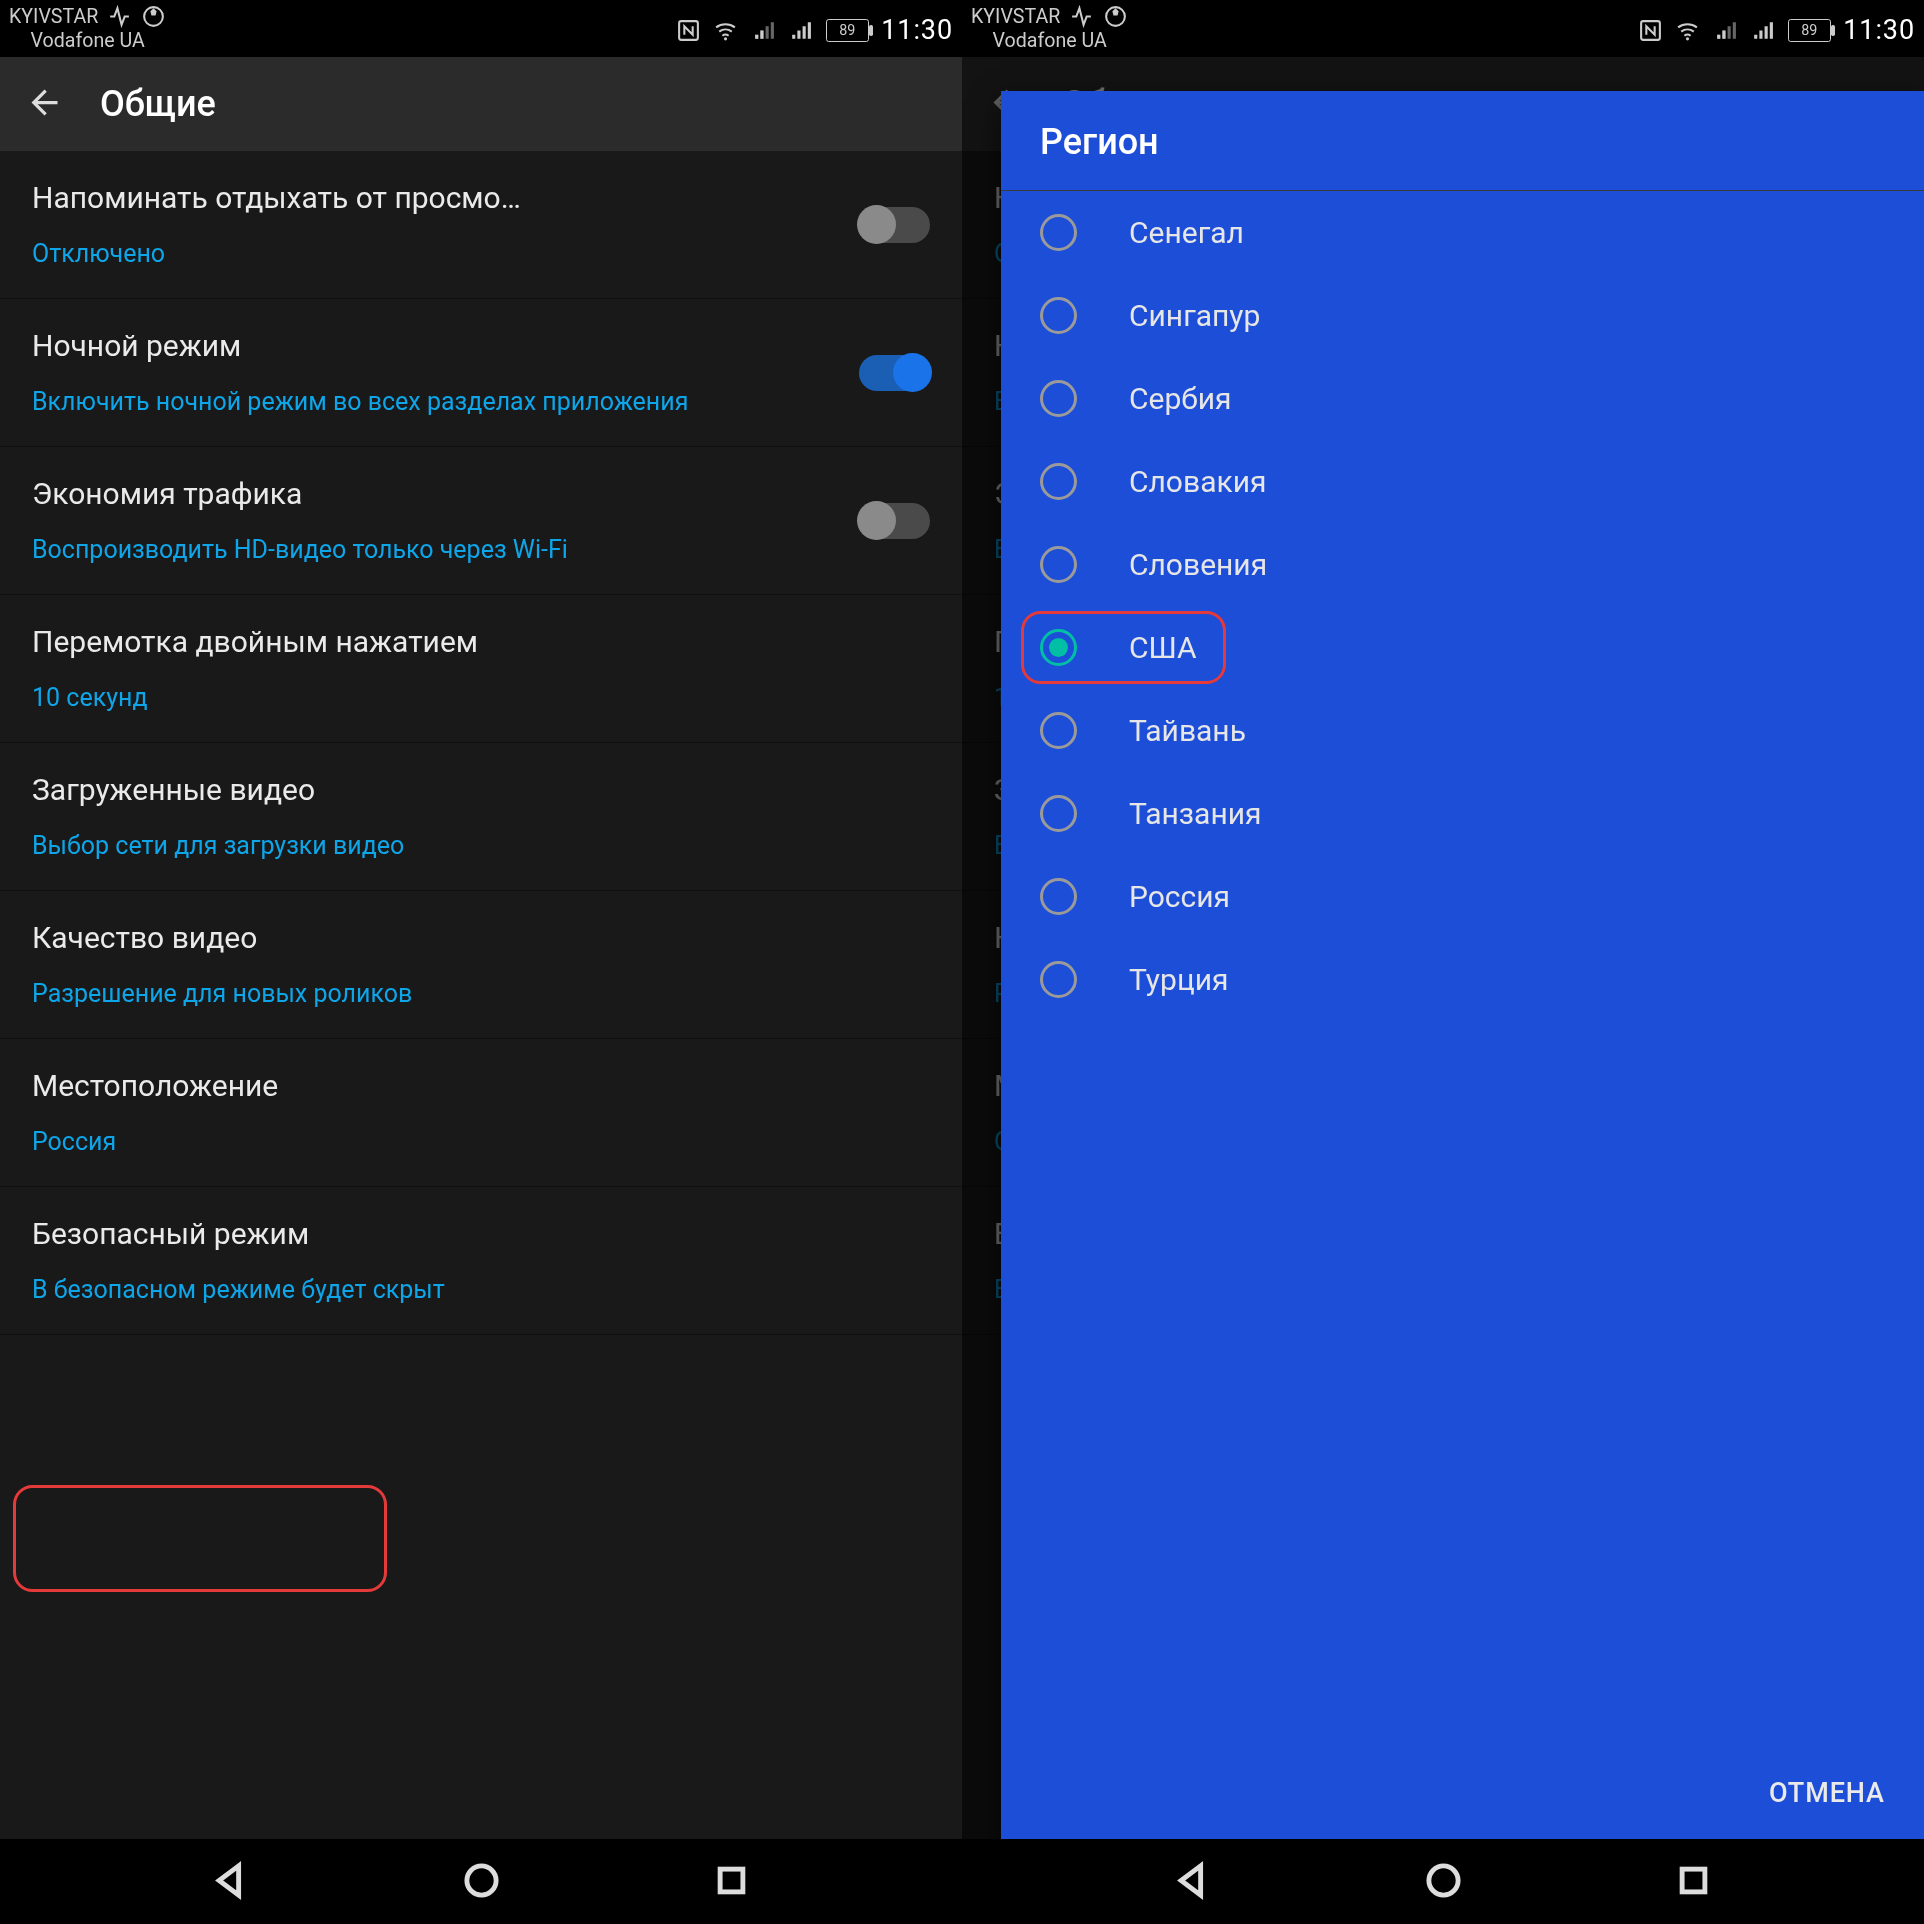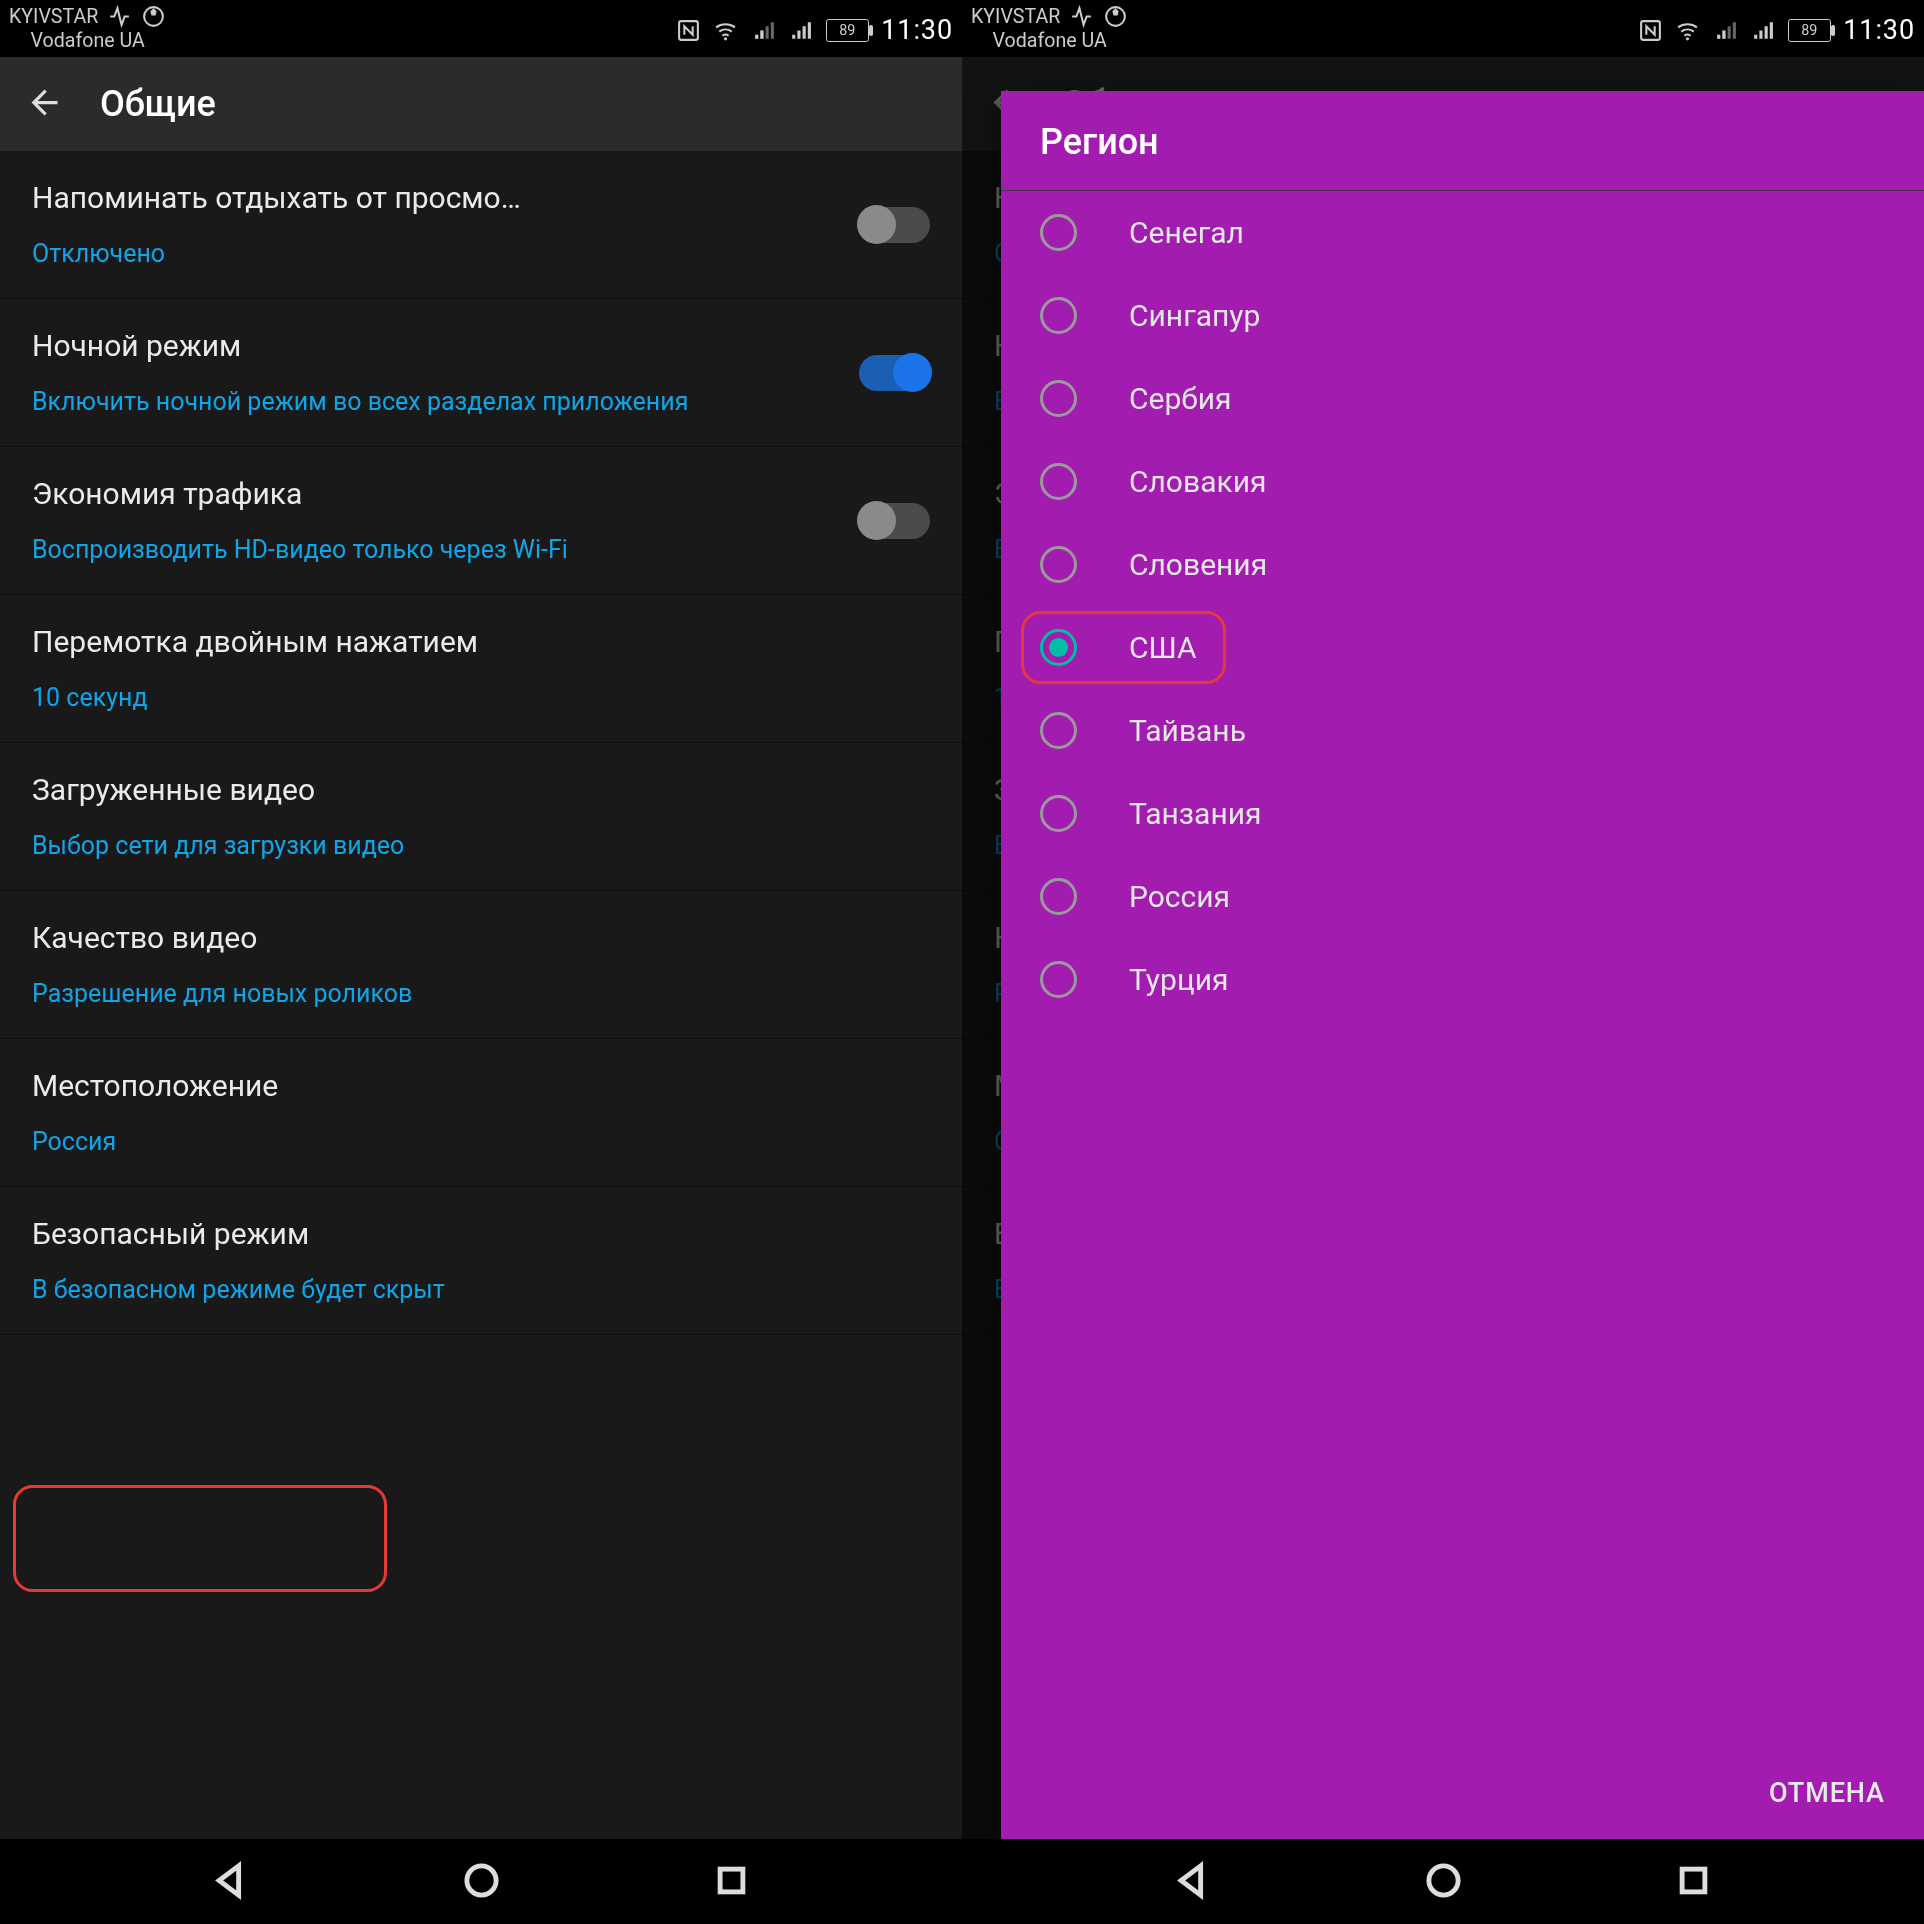--- a/index.html
+++ b/index.html
@@ -40,21 +40,21 @@
   .toggle.on .knob { right:-1.8px; background:#1a73e8; }
 
   .highlight-box { position:absolute; border:3.6px solid #e43a3a; border-radius:19.6px; pointer-events:none; }
 
   
   .navbar { position:absolute; bottom:0; left:0; right:0; height:86px; background:#000; display:flex; align-items:center; justify-content:space-evenly; }
   .navbar svg { width:39px; height:39px; fill:none; stroke:#ddd; stroke-width:3; }
 
   
   .dim { position:absolute; top:57px; left:0; right:0; bottom:0; background:rgba(0,0,0,0.55); }
-  .dialog { position:absolute; top:91px; left:39px; right:0; bottom:86px; background:#a21caf; display:flex; flex-direction:column; box-shadow:0 9px 27px rgba(0,0,0,0.6); }
+  .dialog { position:absolute; top:91px; left:39px; right:0; bottom:86px; background:#1d4ed8; display:flex; flex-direction:column; box-shadow:0 9px 27px rgba(0,0,0,0.6); }
   .dialog .dtitle { color:#fff; font-size:36px; font-weight:500; padding:30px 39px 27px 39px; border-bottom:0.9px solid #3a3a3a; }
   .dialog .dlist { flex:1; overflow:hidden; }
   .drow { display:flex; align-items:center; gap:52px; padding:23px 39px; }
   .drow .radio { width:37px; height:37px; border:3.6px solid #9a9a9a; border-radius:50%; flex-shrink:0; display:flex; align-items:center; justify-content:center; }
   .drow.sel .radio { border-color:#00bfa5; }
   .drow.sel .radio::after { content:""; width:19.6px; height:19.6px; border-radius:50%; background:#00bfa5; }
   .drow .label { color:#e6e6e6; font-size:30px; }
   .dialog .dfooter { display:flex; justify-content:flex-end; padding:21.4px 32px 18px 32px; }
   .dialog .dfooter .btn { color:#eaeaea; font-size:27px; font-weight:500; letter-spacing:0.9px; padding:12.5px 7.1px; }
 

